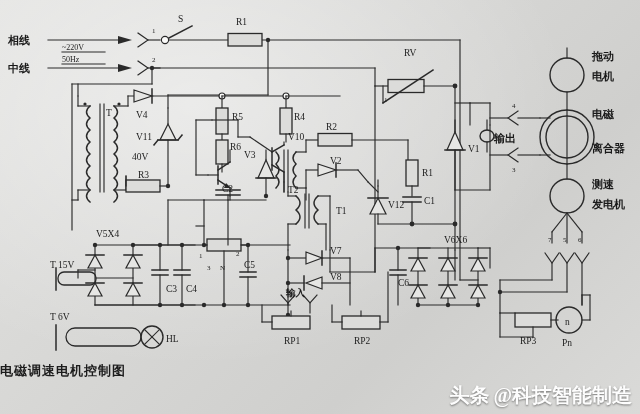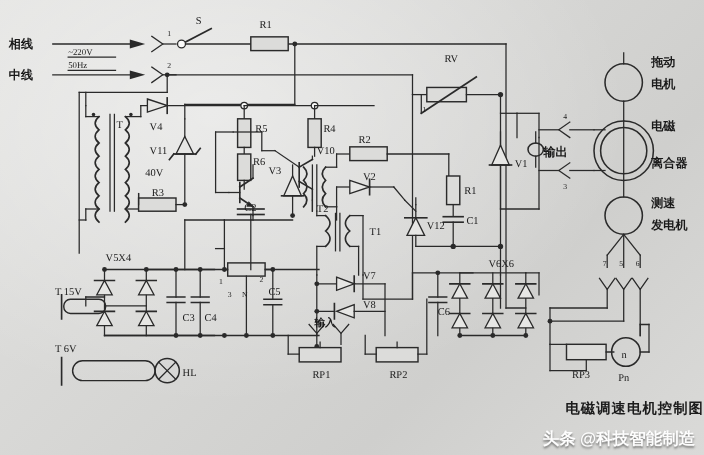--- a/index.html
+++ b/index.html
@@ -19,26 +19,26 @@
   .bxf{fill:#dcdcda;stroke:#2a2a2a;stroke-width:1.3;}
   .diof{fill:#e6e6e4;stroke:#2a2a2a;stroke-width:1.2;}
   .node{fill:#fbfbfa;stroke:#2a2a2a;stroke-width:1.15;}
   .nodf{fill:#2a2a2a;stroke:none;}
   .circ{fill:none;stroke:#2a2a2a;stroke-width:1.4;}
   .lbl{font-family:"Liberation Serif","DejaVu Serif",serif;font-size:9.5px;fill:#1d1d1d;}
   .lblS{font-family:"Liberation Serif","DejaVu Serif",serif;font-size:8px;fill:#1d1d1d;}
   .lblT{font-family:"Liberation Serif","DejaVu Serif",serif;font-size:7px;fill:#1d1d1d;}
   .cn{font-family:"DejaVu Sans","Liberation Sans",sans-serif;font-size:11px;fill:#1a1a1a;font-weight:700;}
   .cnS{font-family:"DejaVu Sans","Liberation Sans",sans-serif;font-size:9.5px;fill:#1a1a1a;font-weight:700;}
-  .cap{position:absolute;left:0;right:0;text-align:right;
+  .cap{position:absolute;left:0;right:0;text-align:left;
        font-family:"DejaVu Sans","Liberation Sans",sans-serif;
-       font-size:13px;font-weight:700;color:#1c1c1c;letter-spacing:1px;padding-left:16px;}
+       font-size:13px;font-weight:700;color:#1c1c1c;letter-spacing:1px;}
   .wm{position:absolute;right:8px;bottom:5px;
-      font-family:Liberation Sans, sans-serif;
-      font-size:15px;font-weight:700;color:#fdfdfd;
+      font-family:Liberation Serif, serif;
+      font-size:20px;font-weight:700;color:#fdfdfd;
       text-shadow:0 1px 2px rgba(0,0,0,.45);white-space:nowrap;}
   .wm .tt{margin-right:4px;}
 </style>
 </head>
 <body>
 
 <div id="sheet">
 
 <svg id="schem" viewBox="0 0 640 414">
 

